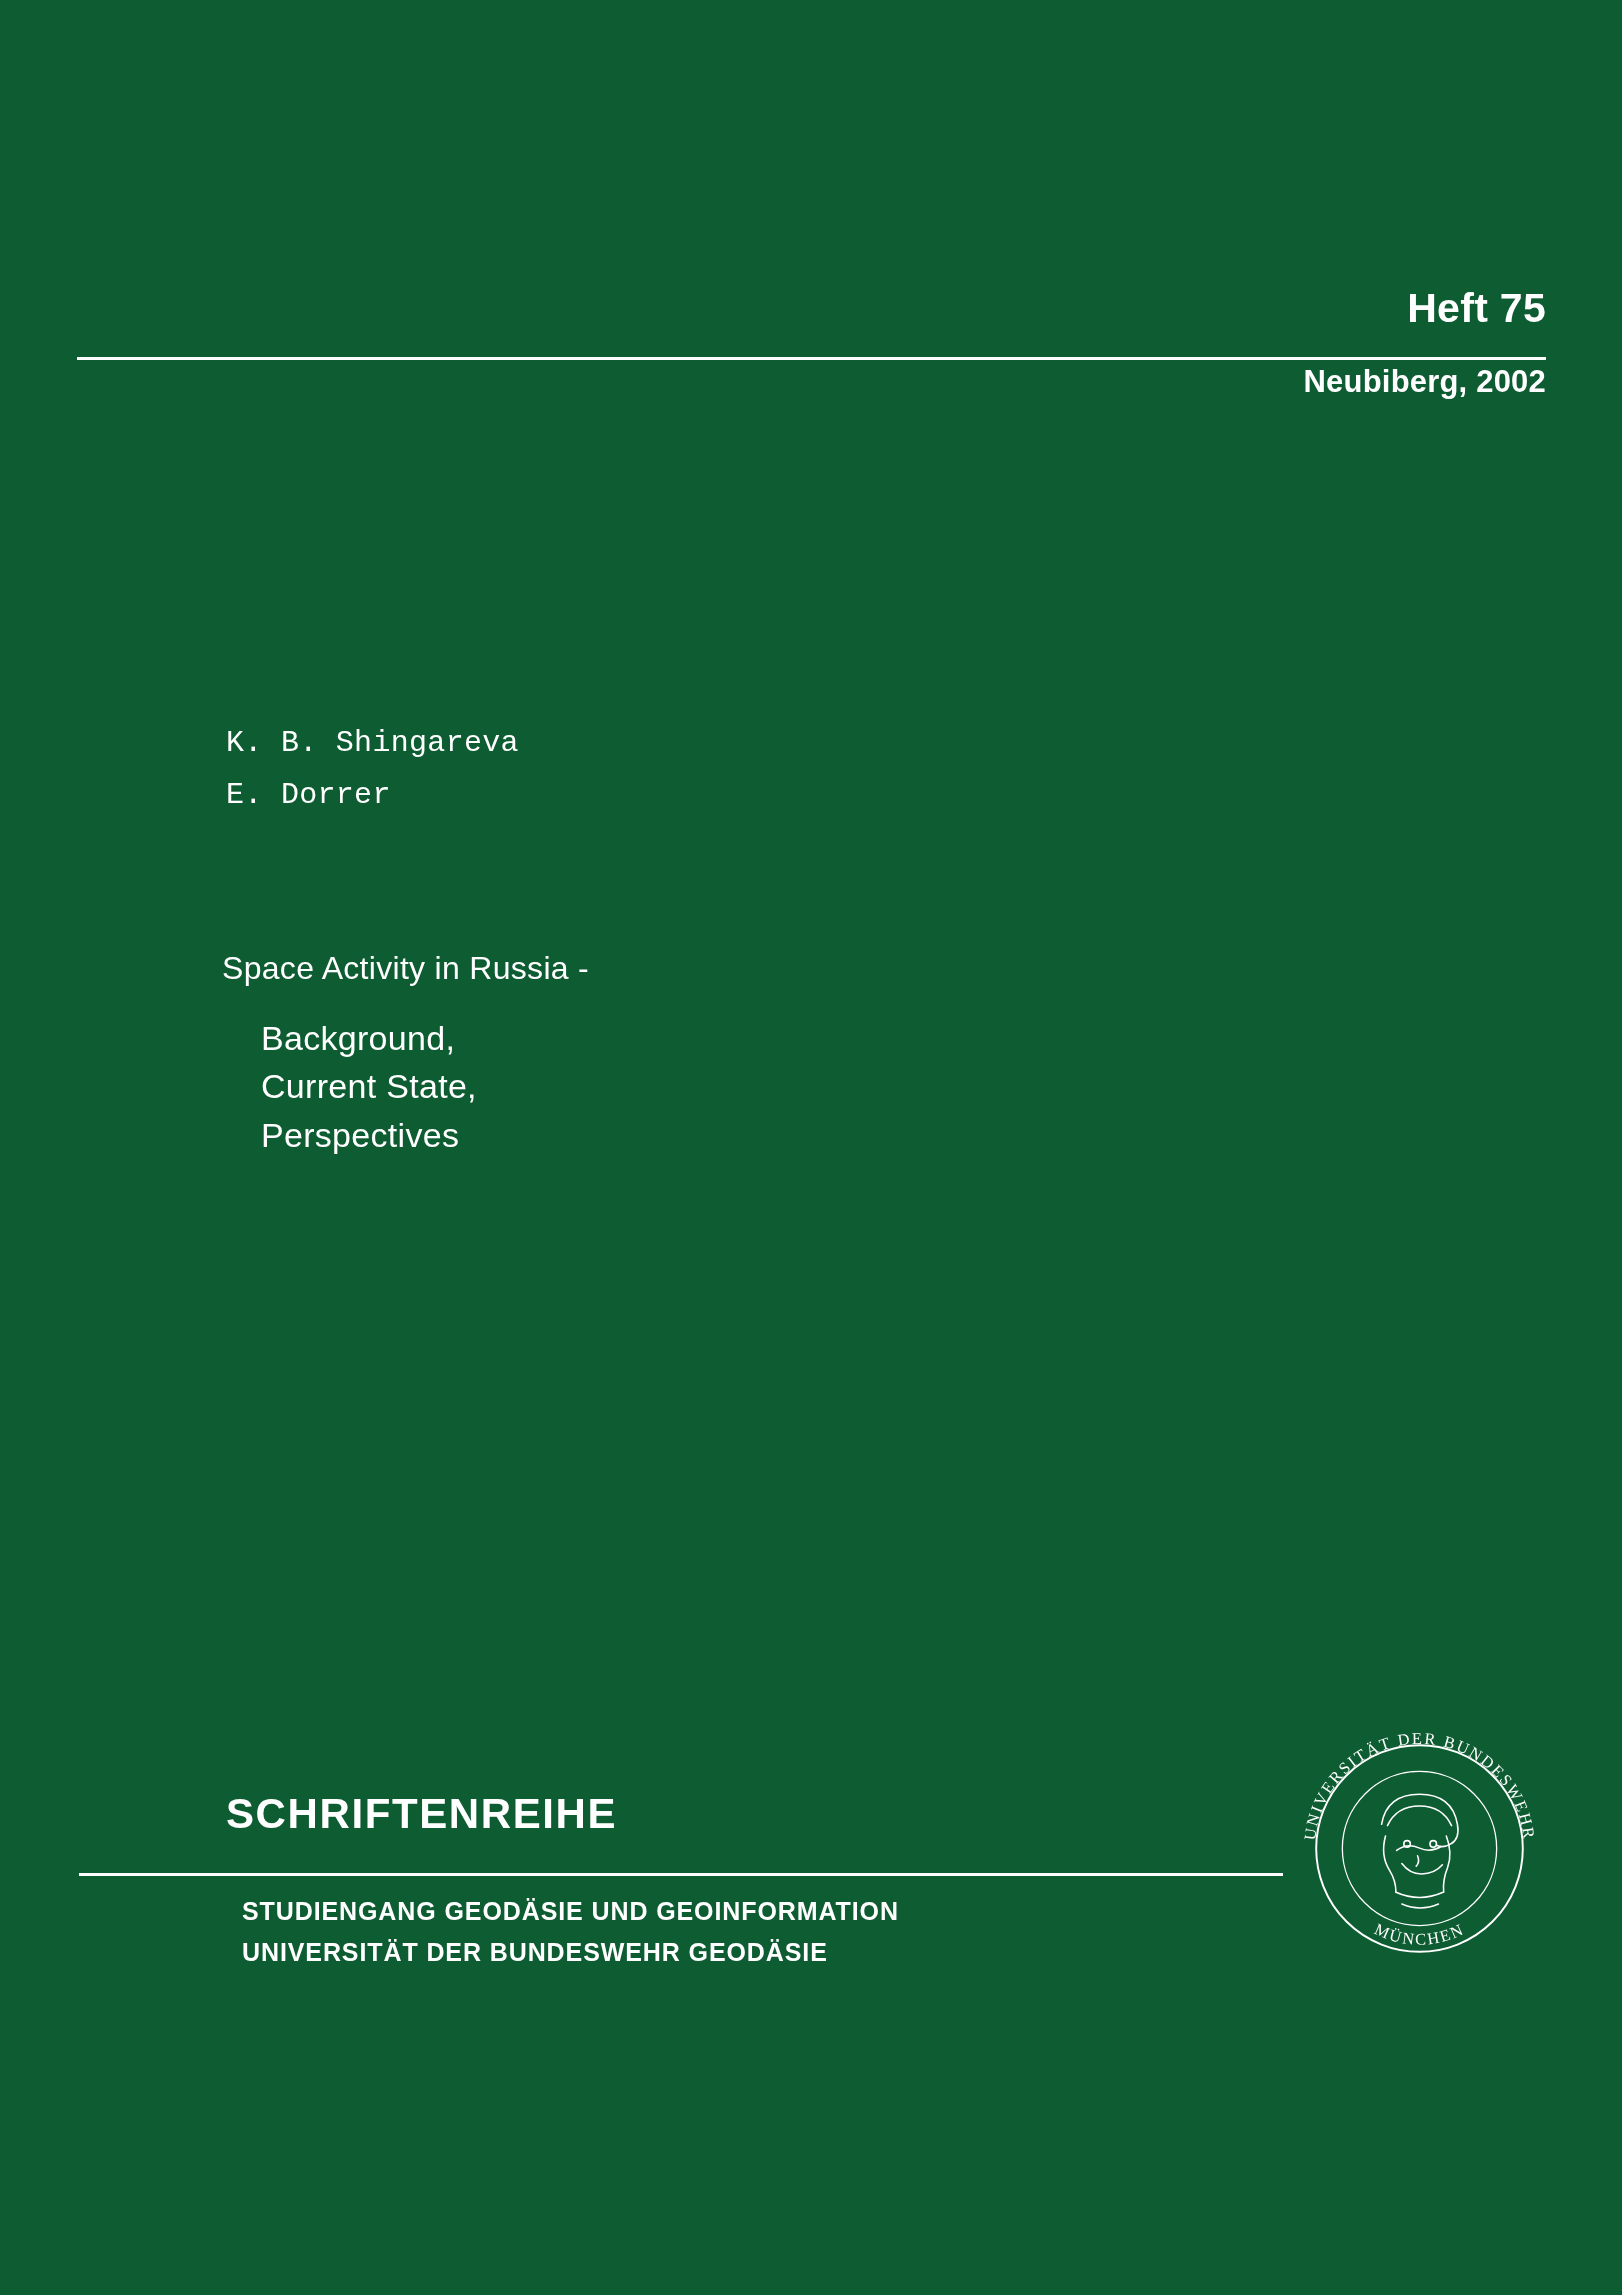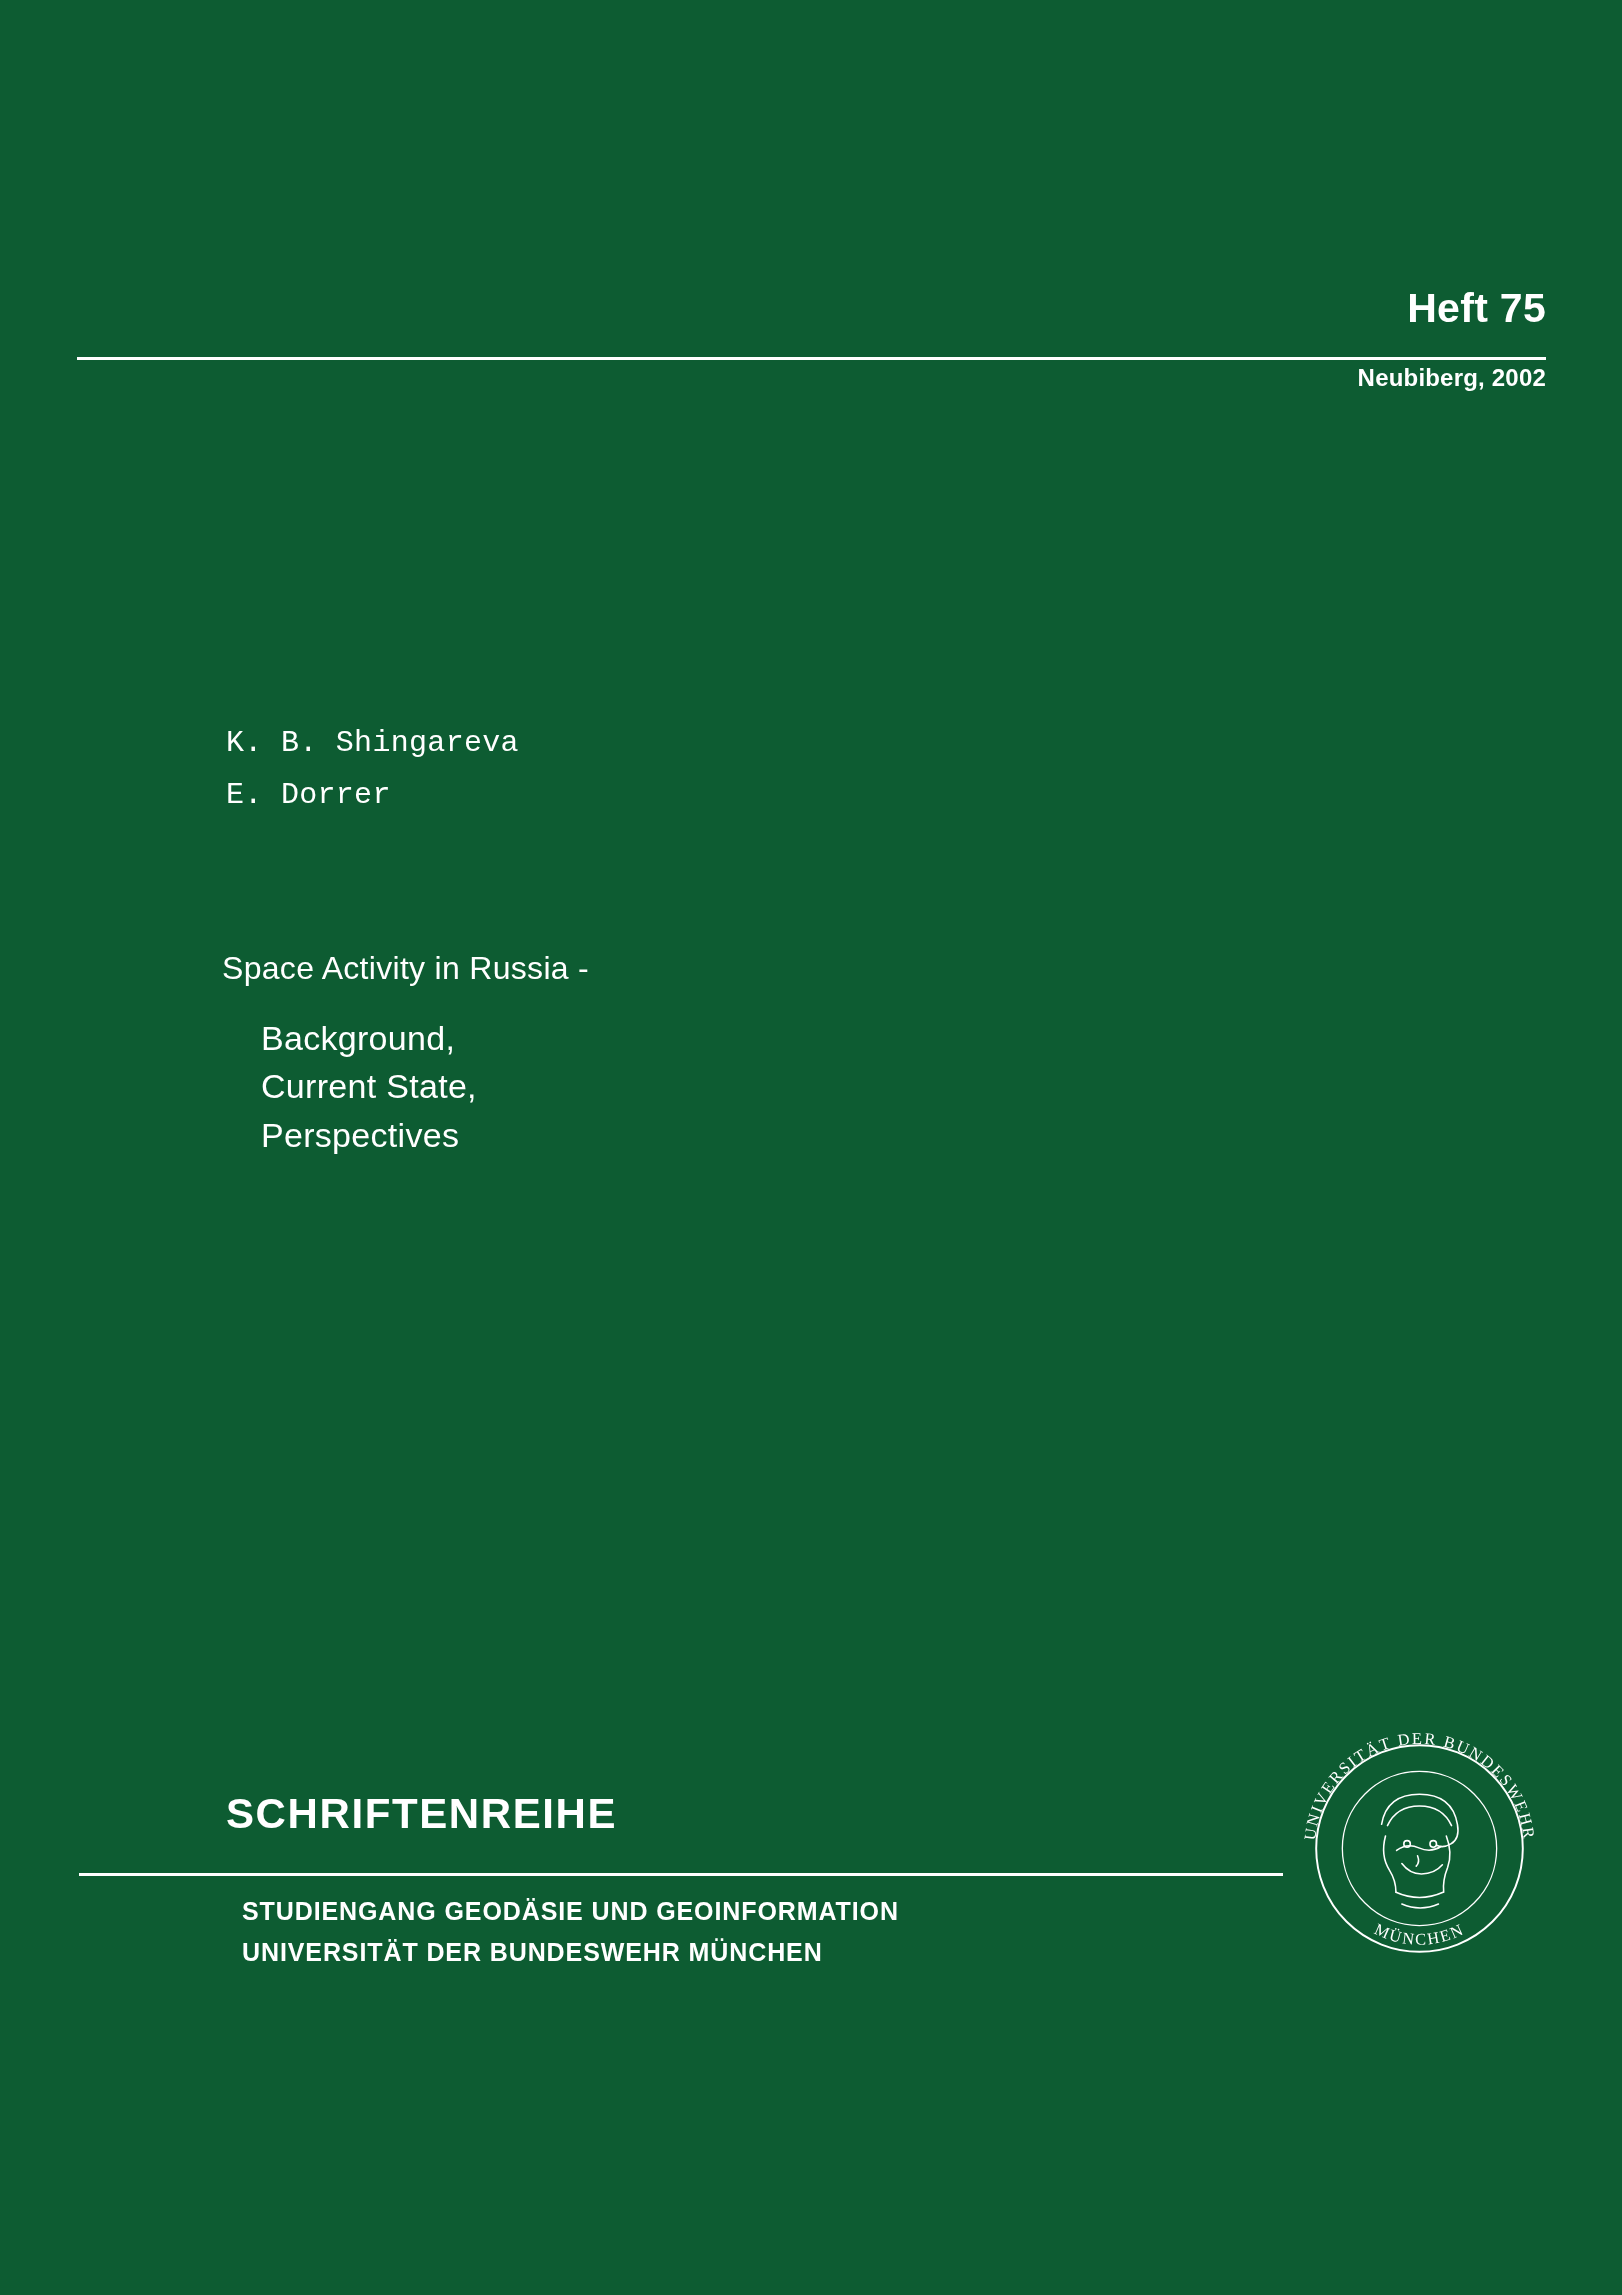--- a/index.html
+++ b/index.html
@@ -42,21 +42,21 @@
     left: 77px;
     right: 77px;
     top: 357px;
     height: 3.3px;
     background: #ffffff;
   }
   .place-year {
     position: absolute;
     top: 364px;
     right: 77px;
-    font-size: 24px;
+    font-size: 31px;
     font-weight: bold;
     letter-spacing: 0.2px;
   }
 
   
   .authors {
     position: absolute;
     left: 226px;
     top: 718px;
     font-family: Liberation Mono, monospace;
@@ -156,21 +156,21 @@
       <div>Background,</div>
       <div>Current State,</div>
       <div>Perspectives</div>
     </div>
   </div>
 
   <div class="series-title">SCHRIFTENREIHE</div>
   <div class="footer-rule"></div>
   <div class="footer-lines">
     <div>STUDIENGANG GEODÄSIE UND GEOINFORMATION</div>
-    <div>UNIVERSITÄT DER BUNDESWEHR MÜNCHEN</div>
+    <div>UNIVERSITÄT DER BUNDESWEHR GEODÄSIE</div>
   </div>
 
   <div class="emblem">
     <svg width="255" height="255" viewBox="0 0 390 390" xmlns="http://www.w3.org/2000/svg">
       <defs>
         <path id="arcTop" d="M 35,195 A 160,160 0 0 1 355,195" fill="none"></path>
         <path id="arcBottom" d="M 48,195 A 147,147 0 0 0 342,195" fill="none"></path>
       </defs>
       <circle cx="195" cy="195" r="158" fill="none" stroke="#ffffff" stroke-width="3"></circle>
       <circle cx="195" cy="195" r="118" fill="none" stroke="#ffffff" stroke-width="2"></circle>

